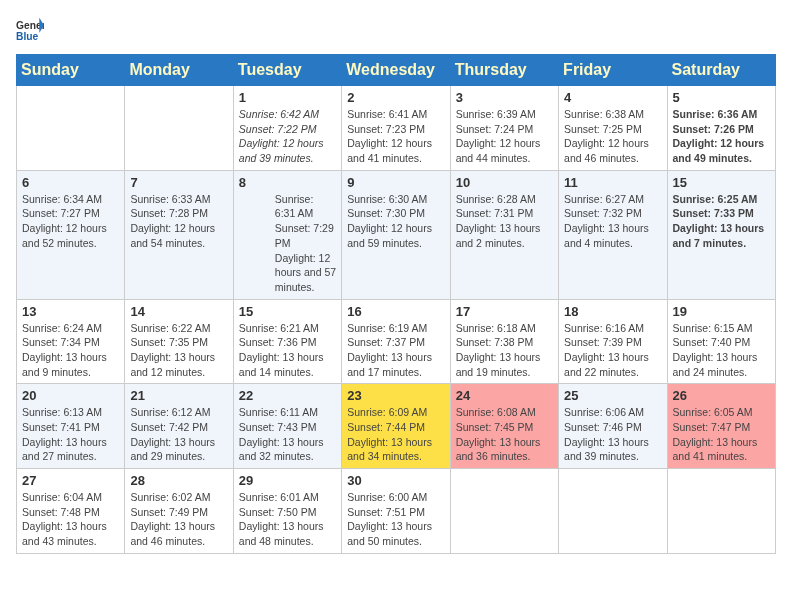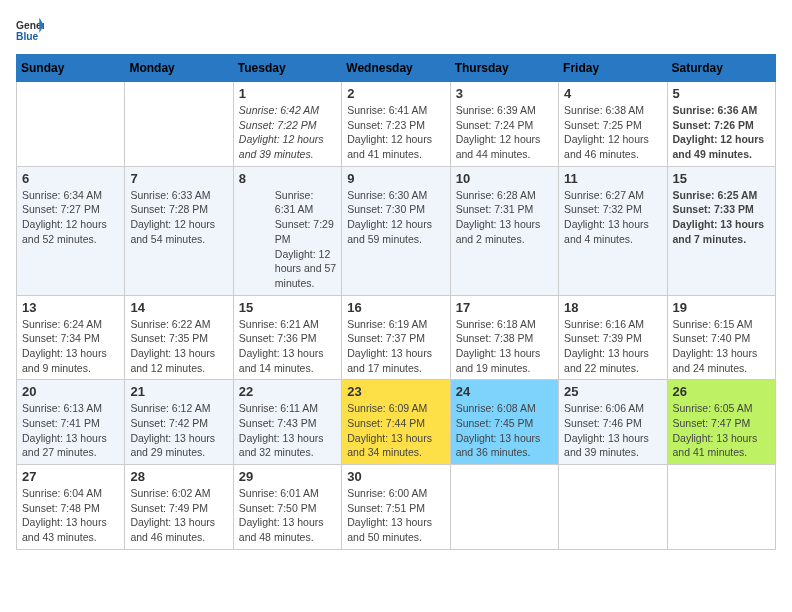--- a/index.html
+++ b/index.html
@@ -38,24 +38,24 @@
       font-size: 14px;
       color: #555;
     }
     .calendar {
       width: 100%;
       border-collapse: collapse;
       font-size: 11px;
     }
     .calendar th {
       background-color: #2878c3;
-      color: #000000;
+      color: #fef9c3;
       padding: 6px 4px;
       text-align: left;
-      font-size: 12px;
+      font-size: 16px;
       font-weight: bold;
       border: 1px solid #2878c3;
     }
     .calendar td {
       border: 1px solid #ccc;
       padding: 4px 5px;
       vertical-align: top;
       width: 108px;
       min-height: 80px;
       background: #fff;
@@ -251,33 +251,33 @@
           <div class="day-info" style="white-space: pre-line;">Sunrise: 6:11 AM
 Sunset: 7:43 PM
 Daylight: 13 hours and 32 minutes.</div>
         </td>
         <td style="background: #fde047;">
           <div class="day-number">23</div>
           <div class="day-info" style="white-space: pre-line;">Sunrise: 6:09 AM
 Sunset: 7:44 PM
 Daylight: 13 hours and 34 minutes.</div>
         </td>
-        <td style="background: #7dd3fc;">
+        <td style="background: #fca5a5;">
           <div class="day-number">24</div>
           <div class="day-info" style="white-space: pre-line;">Sunrise: 6:08 AM
 Sunset: 7:45 PM
 Daylight: 13 hours and 36 minutes.</div>
         </td>
         <td style="background: rgb(240, 245, 252);">
           <div class="day-number">25</div>
           <div class="day-info" style="white-space: pre-line;">Sunrise: 6:06 AM
 Sunset: 7:46 PM
 Daylight: 13 hours and 39 minutes.</div>
         </td>
-        <td style="background: #bef264;">
+        <td style="background: #fca5a5;">
           <div class="day-number">26</div>
           <div class="day-info" style="white-space: pre-line;">Sunrise: 6:05 AM
 Sunset: 7:47 PM
 Daylight: 13 hours and 41 minutes.</div>
         </td>
       </tr>
       <tr>
         <td>
           <div class="day-number">27</div>
           <div class="day-info" style="white-space: pre-line;">Sunrise: 6:04 AM

